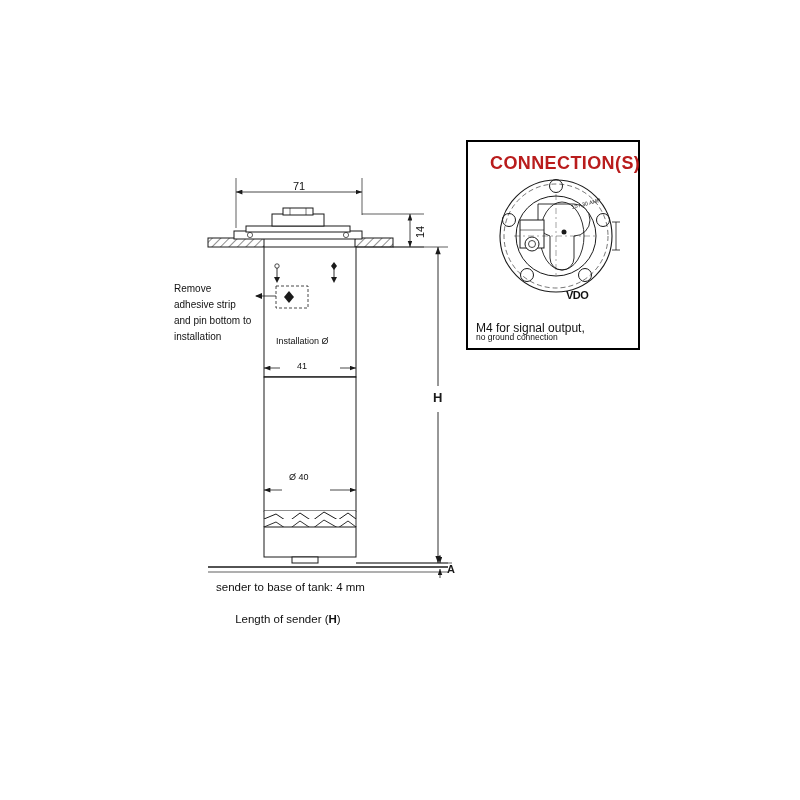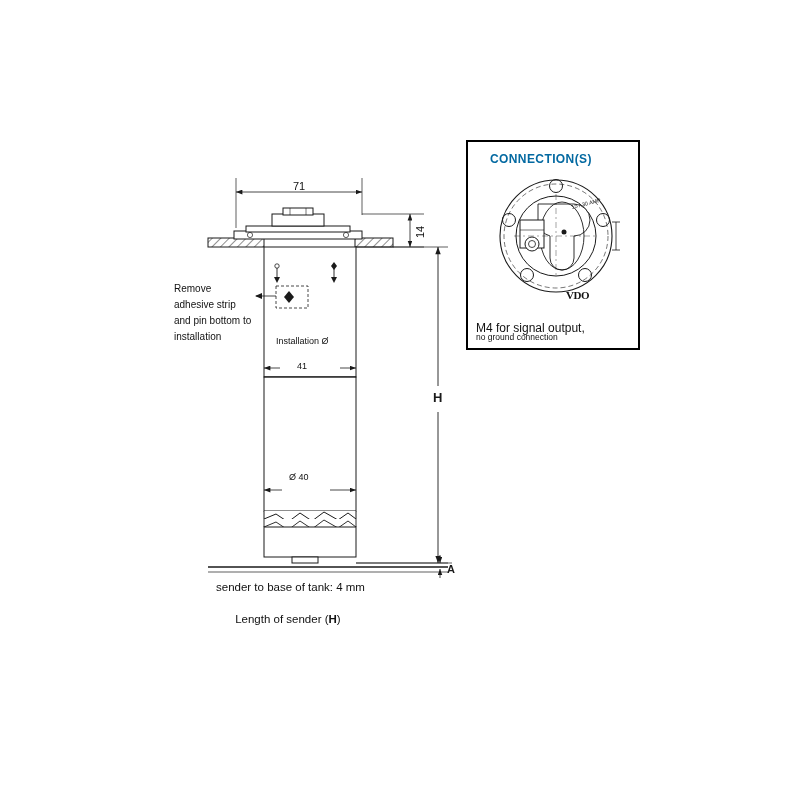--- a/index.html
+++ b/index.html
@@ -26,21 +26,21 @@
     color: #1a1a1a;
     white-space: pre;
     line-height: 1.25;
   }
 
   
   .dim-label { font-size: 11px; color: #111; }
   .note-text { font-size: 10px; color: #111; }
   .small-note { font-size: 9px; color: #111; }
   .tiny-note { font-size: 7.5px; color: #111; }
-  .conn-title { font-size: 12px; font-weight: bold; letter-spacing: .4px; color: #0369a1; }
+  .conn-title { font-size: 18px; font-weight: bold; letter-spacing: .4px; color: #b91c1c; }
   .bottom-note { font-size: 11.5px; color: #111; }
   .h-label { font-size: 13px; font-weight: bold; }
   .a-label { font-size: 11px; font-weight: bold; }
 
   .rot90 { transform: rotate(-90deg); transform-origin: left top; }
 
   
   #conn-box {
     left: 466px; top: 140px;
     width: 174px; height: 210px;
@@ -202,19 +202,19 @@
         <line x1="80" y1="20" x2="80" y2="104" stroke-width="0.4" stroke-dasharray="6,3,2,3"></line>
         <line x1="38" y1="62" x2="122" y2="62" stroke-width="0.4" stroke-dasharray="6,3,2,3"></line>
 
         <line x1="140" y1="48" x2="140" y2="76" stroke-width="0.8"></line>
         <line x1="136" y1="48" x2="144" y2="48" stroke-width="0.8"></line>
         <line x1="136" y1="76" x2="144" y2="76" stroke-width="0.8"></line>
       </g>
       <text x="96" y="35" font-family="Liberation Sans, sans-serif" font-size="5.5" fill="#1a1a1a" transform="rotate(-14 96 35)">15 / 30 AMP</text>
     </svg>
 
-    <div class="abs vdo-logo" style="left:98px; top:147px;font-family:Liberation Serif, serif;">VDO</div>
+    <div class="abs vdo-logo" style="left:98px; top:147px;">VDO</div>
 
     <div class="abs txt tiny-note" style="left:8px; top:179px; font-size:12px;">M4 for signal output,</div>
     <div class="abs txt tiny-note" style="left:8px; top:190px; font-size:8.5px;">no ground connection</div>
   </div>
 
 </div>
 
 </body></html>

